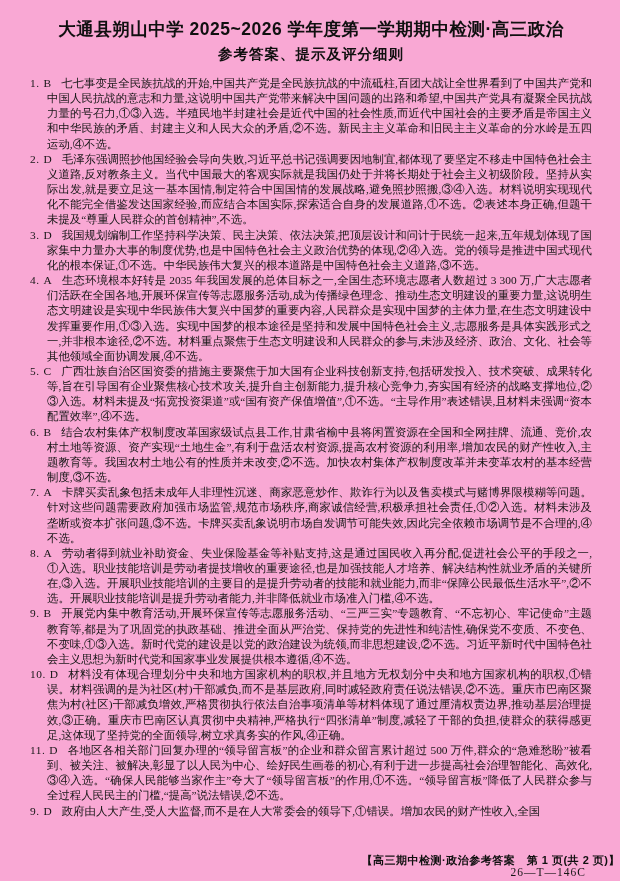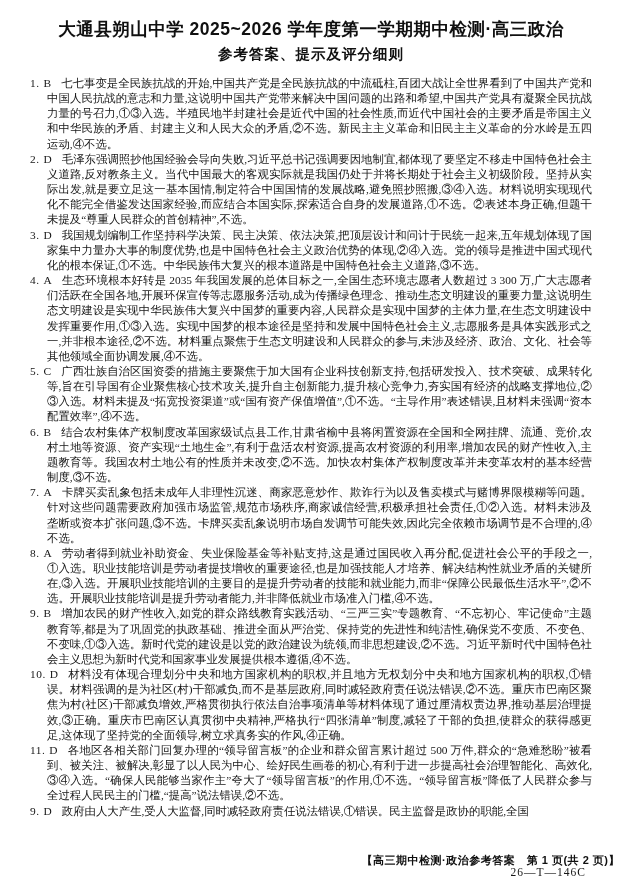--- a/index.html
+++ b/index.html
@@ -6,21 +6,21 @@
     margin: 0;
     padding: 0;
     background: #e8e8e6;
   }
   .page {
     position: relative;
     width: 620px;
     height: 881px;
     margin: 0 auto;
     box-sizing: border-box;
-    background: #ffffff;
+    background: #f9a8d4;
     color: #141414;
     padding: 17px 28px 0 30px;
     overflow: hidden;
     font-family: "Liberation Serif", "DejaVu Serif", serif;
   }
   .doc-header { text-align: center; }
   .doc-title {
     margin: 0;
     font-family: "Liberation Sans", "DejaVu Sans", sans-serif;
     font-weight: 700;
@@ -102,27 +102,27 @@
       <p class="ans"><span class="qn">4.</span><span class="qa">A</span><span class="qtext">生态环境根本好转是 2035 年我国发展的总体目标之一,全国生态环境志愿者人数超过 3 300 万,广大志愿者们活跃在全国各地,开展环保宣传等志愿服务活动,成为传播绿色理念、推动生态文明建设的重要力量,这说明生态文明建设是实现中华民族伟大复兴中国梦的重要内容,人民群众是实现中国梦的主体力量,在生态文明建设中发挥重要作用,①③入选。实现中国梦的根本途径是坚持和发展中国特色社会主义,志愿服务是具体实践形式之一,并非根本途径,②不选。材料重点聚焦于生态文明建设和人民群众的参与,未涉及经济、政治、文化、社会等其他领域全面协调发展,④不选。</span></p>
 
       <p class="ans"><span class="qn">5.</span><span class="qa">C</span><span class="qtext">广西壮族自治区国资委的措施主要聚焦于加大国有企业科技创新支持,包括研发投入、技术突破、成果转化等,旨在引导国有企业聚焦核心技术攻关,提升自主创新能力,提升核心竞争力,夯实国有经济的战略支撑地位,②③入选。材料未提及“拓宽投资渠道”或“国有资产保值增值”,①不选。“主导作用”表述错误,且材料未强调“资本配置效率”,④不选。</span></p>
 
       <p class="ans"><span class="qn">6.</span><span class="qa">B</span><span class="qtext">结合农村集体产权制度改革国家级试点县工作,甘肃省榆中县将闲置资源在全国和全网挂牌、流通、竞价,农村土地等资源、资产实现“土地生金”,有利于盘活农村资源,提高农村资源的利用率,增加农民的财产性收入,主题教育等。我国农村土地公有的性质并未改变,②不选。加快农村集体产权制度改革并未变革农村的基本经营制度,③不选。</span></p>
 
       <p class="ans"><span class="qn">7.</span><span class="qa">A</span><span class="qtext">卡牌买卖乱象包括未成年人非理性沉迷、商家恶意炒作、欺诈行为以及售卖模式与赌博界限模糊等问题。针对这些问题需要政府加强市场监管,规范市场秩序,商家诚信经营,积极承担社会责任,①②入选。材料未涉及垄断或资本扩张问题,③不选。卡牌买卖乱象说明市场自发调节可能失效,因此完全依赖市场调节是不合理的,④不选。</span></p>
 
       <p class="ans"><span class="qn">8.</span><span class="qa">A</span><span class="qtext">劳动者得到就业补助资金、失业保险基金等补贴支持,这是通过国民收入再分配,促进社会公平的手段之一,①入选。职业技能培训是劳动者提技增收的重要途径,也是加强技能人才培养、解决结构性就业矛盾的关键所在,③入选。开展职业技能培训的主要目的是提升劳动者的技能和就业能力,而非“保障公民最低生活水平”,②不选。开展职业技能培训是提升劳动者能力,并非降低就业市场准入门槛,④不选。</span></p>
 
-      <p class="ans"><span class="qn">9.</span><span class="qa">B</span><span class="qtext">增加农民的财产性收入,如党的群众路线教育实践活动、“三严三实”专题教育、“不忘初心、牢记使命”主题教育等,都是为了巩固党的执政基础、推进全面从严治党、保持党的先进性和纯洁性,确保党不变质、不变色、不变味,①③入选。新时代党的建设是以党的政治建设为统领,而非思想建设,②不选。习近平新时代中国特色社会主义思想为新时代党和国家事业发展提供根本遵循,④不选。</span></p>
+      <p class="ans"><span class="qn">9.</span><span class="qa">B</span><span class="qtext">开展党内集中教育活动,开展环保宣传等志愿服务活动、“三严三实”专题教育、“不忘初心、牢记使命”主题教育等,都是为了巩固党的执政基础、推进全面从严治党、保持党的先进性和纯洁性,确保党不变质、不变色、不变味,①③入选。新时代党的建设是以党的政治建设为统领,而非思想建设,②不选。习近平新时代中国特色社会主义思想为新时代党和国家事业发展提供根本遵循,④不选。</span></p>
 
       <p class="ans"><span class="qn">10.</span><span class="qa">D</span><span class="qtext">材料没有体现合理划分中央和地方国家机构的职权,并且地方无权划分中央和地方国家机构的职权,①错误。材料强调的是为社区(村)干部减负,而不是基层政府,同时减轻政府责任说法错误,②不选。重庆市巴南区聚焦为村(社区)干部减负增效,严格贯彻执行依法自治事项清单等材料体现了通过厘清权责边界,推动基层治理提效,③正确。重庆市巴南区认真贯彻中央精神,严格执行“四张清单”制度,减轻了干部的负担,使群众的获得感更足,这体现了坚持党的全面领导,树立求真务实的作风,④正确。</span></p>
 
       <p class="ans"><span class="qn">11.</span><span class="qa">D</span><span class="qtext">各地区各相关部门回复办理的“领导留言板”的企业和群众留言累计超过 500 万件,群众的“急难愁盼”被看到、被关注、被解决,彰显了以人民为中心、绘好民生画卷的初心,有利于进一步提高社会治理智能化、高效化,③④入选。“确保人民能够当家作主”夸大了“领导留言板”的作用,①不选。“领导留言板”降低了人民群众参与全过程人民民主的门槛,“提高”说法错误,②不选。</span></p>
 
-      <p class="ans"><span class="qn">9.</span><span class="qa">D</span><span class="qtext">政府由人大产生,受人大监督,同时减轻政府责任说法错误,①错误。民主监督是政协的职能,全国</span></p>
+      <p class="ans"><span class="qn">9.</span><span class="qa">D</span><span class="qtext">政府由人大产生,受人大监督,而不是在人大常委会的领导下,①错误。增加农民的财产性收入,全国</span></p>
     </div>
 
   <div class="doc-footer">
     <span class="footer-center">【高三期中检测·政治参考答案　第 1 页(共 2 页)】</span>
     <span class="footer-code">26—T—146C</span>
   </div>
 
 </div>
 
 </body></html>

